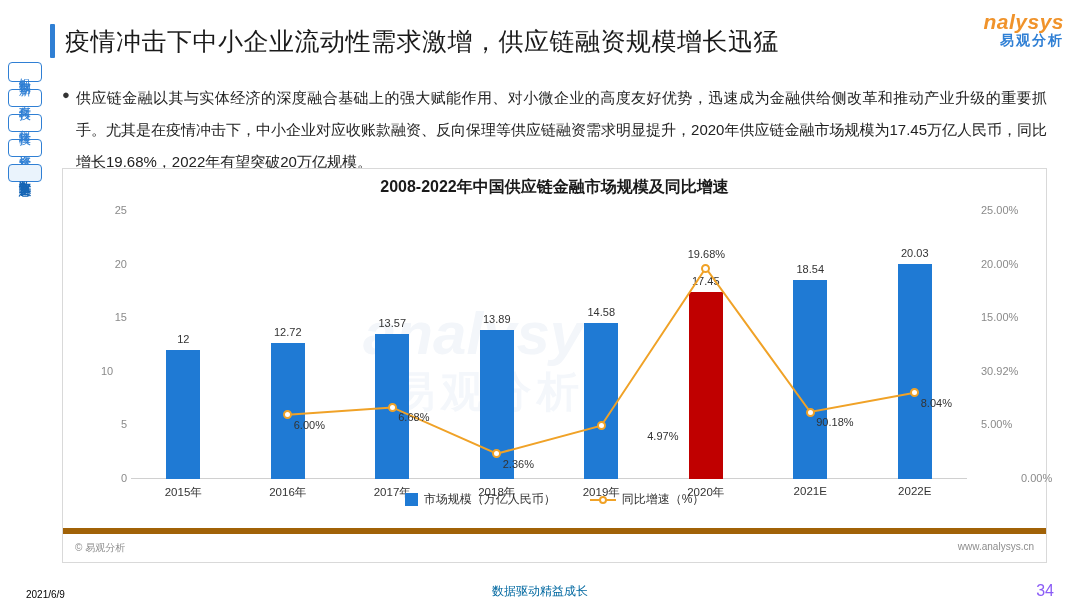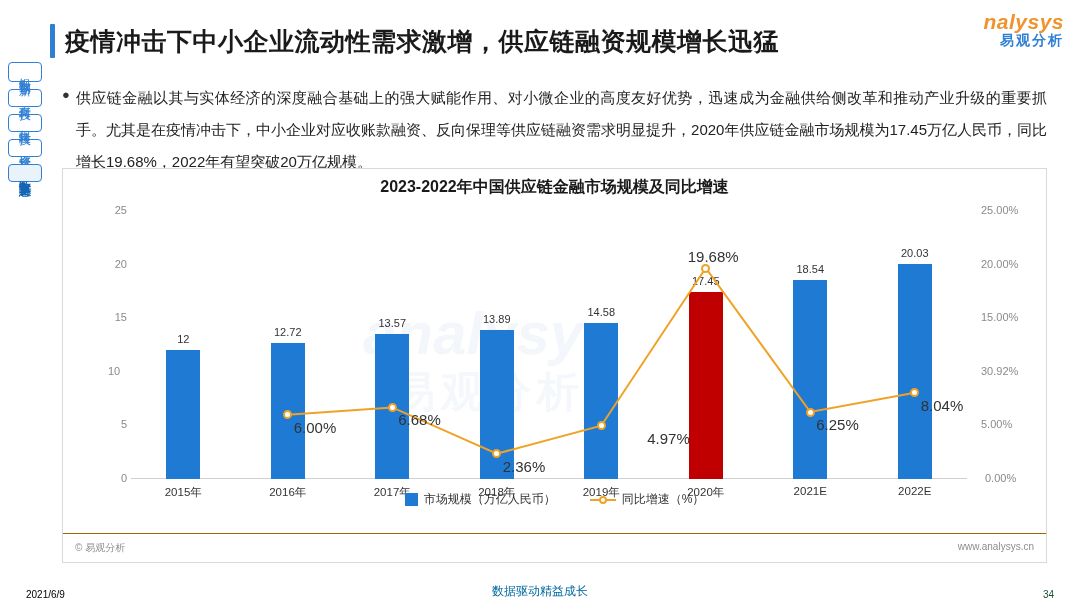--- a/index.html
+++ b/index.html
@@ -36,21 +36,21 @@
   }
   
   #title-bar{
     position:absolute;left:50px;top:18px;width:900px;height:46px;
     display:flex;align-items:center;
   }
   #title-accent{
     width:5px;height:34px;background:#2f7fd4;margin-right:10px;border-radius:1px;
   }
   #page-title{
-    font-size:25px;font-weight:bold;color:#1a1a1a;letter-spacing:.5px;
+    font-size:25px;font-weight:normal;color:#1a1a1a;letter-spacing:.5px;
     white-space:nowrap;
   }
   #logo{
     position:absolute;right:16px;top:10px;text-align:right;
   }
   #logo-word{
     font-size:21px;color:#f0932b;font-style:italic;font-weight:bold;letter-spacing:.5px;
   }
   #logo-sub{
     font-size:14px;color:#2f7fd4;font-weight:bold;letter-spacing:2px;margin-top:-2px;
@@ -98,42 +98,42 @@
   }
   .lg{display:flex;align-items:center;gap:6px;}
   .lg-box{width:13px;height:13px;background:#1f7ad4;}
   .lg-line{width:26px;height:2px;background:#f0a227;position:relative;}
   .lg-line:after{
     content:"";position:absolute;left:9px;top:-3px;width:8px;height:8px;
     border:2px solid #f0a227;border-radius:50%;background:#fff;box-sizing:border-box;
   }
   #card-foot{
     position:absolute;left:0;right:0;bottom:0;height:28px;
-    border-top:1px solid #a16207;
+    border-top:6px solid #a16207;
   }
   #foot-left{position:absolute;left:12px;top:7px;font-size:10px;color:#8d8d8d;}
   #foot-right{position:absolute;right:12px;top:7px;font-size:10px;color:#8d8d8d;}
   
   #footer-date{position:absolute;left:26px;bottom:8px;font-size:10px;color:#000000;}
   #footer-center{position:absolute;left:0;right:0;bottom:8px;text-align:center;font-size:12px;color:#0369a1;}
-  #footer-page{position:absolute;right:26px;bottom:8px;font-size:10px;color:#14532d;}
+  #footer-page{position:absolute;right:26px;bottom:8px;font-size:16px;color:#8b5cf6;}
   
   .bar{position:absolute;bottom:0;background:#1f7ad4;}
   .bar.hl{background:#c00000;}
   .bar-val{
     position:absolute;font-size:11px;color:#333;text-align:center;width:60px;
   }
   .xtick{
     position:absolute;font-size:11.5px;color:#333;text-align:center;width:80px;top:274px;
   }
   .pt{
     position:absolute;width:9px;height:9px;border:2px solid #f0a227;background:#fff;
     border-radius:50%;box-sizing:border-box;
   }
-  .pt-val{position:absolute;font-size:15px;color:#333;}
+  .pt-val{position:absolute;font-size:11px;color:#333;}
   .grid-l{position:absolute;left:0;width:100%;height:1px;background:#e8e8e8;}
 </style>
 </head>
 <body>
 
 <div id="sidebar">
   <div class="side-item">
       <span>银行数字创新</span>
     </div>
   <div class="side-item">
@@ -159,33 +159,33 @@
   <div id="logo-word">nalysys</div>
   <div id="logo-sub">易观分析</div>
 </div>
 
 <div id="bullet-block">
   <div id="bullet-dot">●</div>
   <div id="bullet-text">供应链金融以其与实体经济的深度融合基础上的强大赋能作用、对小微企业的高度友好优势，迅速成为金融供给侧改革和推动产业升级的重要抓手。尤其是在疫情冲击下，中小企业对应收账款融资、反向保理等供应链融资需求明显提升，2020年供应链金融市场规模为17.45万亿人民币，同比增长19.68%，2022年有望突破20万亿规模。</div>
 </div>
 
 <div id="chart-card">
-  <div id="chart-title">2023-2022年中国供应链金融市场规模及同比增速</div>
+  <div id="chart-title">2008-2022年中国供应链金融市场规模及同比增速</div>
   <div id="wm">analysys</div>
   <div id="wm2">易观分析</div>
 
   <div id="plot">
       <div class="grid-l" style="bottom: 0px; left: 46px; width: 836px; background: rgb(208, 208, 208);"></div>
       <div class="ax-label" style="left: 16px; top: 261px; width: 26px; text-align: right;">0</div>
       <div class="ax-label" style="left: 16px; top: 207.4px; width: 26px; text-align: right;">5</div>
-      <div class="ax-label" style="left: 16px; top: 153.8px; width: 26px; text-align: center;">10</div>
+      <div class="ax-label" style="left: 16px; top: 153.8px; width: 26px; text-align: left;">10</div>
       <div class="ax-label" style="left: 16px; top: 100.2px; width: 26px; text-align: right;">15</div>
       <div class="ax-label" style="left: 16px; top: 46.6px; width: 26px; text-align: right;">20</div>
       <div class="ax-label" style="left: 16px; top: -7px; width: 26px; text-align: right;">25</div>
-      <div class="ax-label" style="left: 892px; top: 261px; padding-left: 8px;">0.00%</div>
+      <div class="ax-label" style="left: 928px; top: 261px; padding-left: 8px;">0.00%</div>
       <div class="ax-label" style="left: 896px; top: 207.4px;">5.00%</div>
       <div class="ax-label" style="left: 896px; top: 153.8px;">30.92%</div>
       <div class="ax-label" style="left: 896px; top: 100.2px;">15.00%</div>
       <div class="ax-label" style="left: 896px; top: 46.6px;">20.00%</div>
       <div class="ax-label" style="left: 896px; top: -7px;">25.00%</div>
       <div class="bar" style="left: 81.25px; width: 34px; height: 128.64px;"></div>
       <div class="bar-val" style="left: 68.25px; top: 122.36px;">12</div>
       <div class="xtick" style="left: 58.25px;">2015年</div>
       <div class="bar" style="left: 185.75px; width: 34px; height: 136.358px;"></div>
       <div class="bar-val" style="left: 172.75px; top: 114.642px;">12.72</div>
@@ -215,21 +215,21 @@
       <div class="pt-val" style="left: 208.75px; top: 207.68px;">6.00%</div>
       <div class="pt" style="left: 302.75px; top: 191.89px;"></div>
       <div class="pt-val" style="left: 313.25px; top: 200.39px;">6.68%</div>
       <div class="pt" style="left: 407.25px; top: 238.201px;"></div>
       <div class="pt-val" style="left: 417.75px; top: 246.701px;">2.36%</div>
       <div class="pt" style="left: 511.75px; top: 210.222px;"></div>
       <div class="pt-val" style="left: 522.25px; top: 218.722px; margin-left: 40px;">4.97%</div>
       <div class="pt" style="left: 616.25px; top: 52.5304px;"></div>
       <div class="pt-val" style="left: 602.75px; top: 37.0304px;">19.68%</div>
       <div class="pt" style="left: 720.75px; top: 196.5px;"></div>
-      <div class="pt-val" style="left: 731.25px; top: 205px;">6.25%</div>
+      <div class="pt-val" style="left: 731.25px; top: 205px;">90.18%</div>
       <div class="pt" style="left: 825.25px; top: 177.311px;"></div>
       <div class="pt-val" style="left: 835.75px; top: 185.811px;">8.04%</div>
     </div>
 
   <div id="legend">
     <div class="lg">
       <span class="lg-box"></span>
       <span>市场规模（万亿人民币）</span>
     </div>
     <div class="lg">

